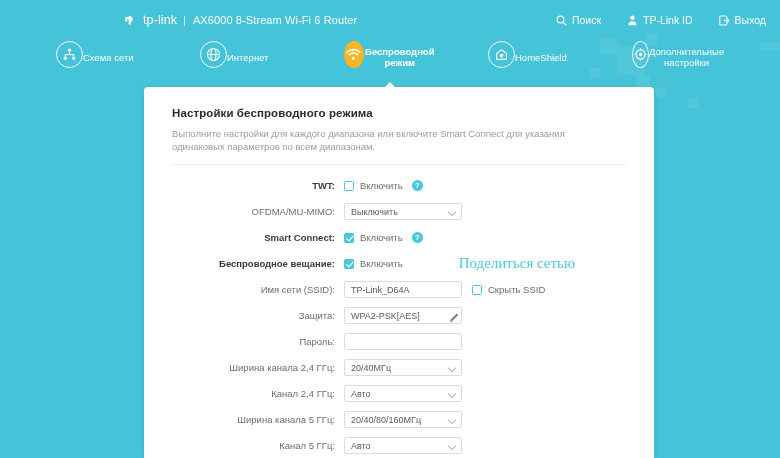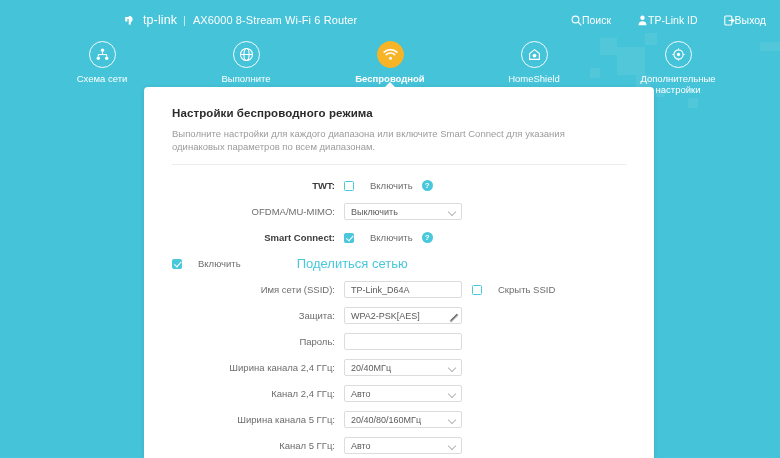--- a/index.html
+++ b/index.html
@@ -20,30 +20,30 @@
     position: relative; height: 40px; width: 100%;
     display: flex; align-items: center;
   }
   .brand { display: flex; align-items: center; margin-left: 122px; }
   .brand-logo { width: 17px; height: 17px; position: relative; margin-right: 4px; }
   .brand-name { color: #fff; font-size: 12.5px; font-weight: 400; letter-spacing: .1px; }
   .brand-sep { color: rgba(255,255,255,.75); font-size: 11px; margin: 0 7px 0 6px; font-weight: 400; }
   .brand-model { color: #fff; font-size: 11px; font-weight: 400; letter-spacing: .1px; }
 
   .topright { position: absolute; right: 14px; top: 0; height: 40px; display: flex; align-items: center; gap: 26px; }
-  .tr-item { display: flex; align-items: center; color: #fff; font-size: 10.5px; cursor: pointer; }
+  .tr-item { display: flex; align-items: center; gap: 5px; color: #fff; font-size: 10.5px; cursor: pointer; }
   .tr-item svg { display: block; }
 
   
   .nav {
     position: relative; height: 48px; width: 100%;
     display: flex; justify-content: center; align-items: flex-start; gap: 52px;
     padding-top: 1px;
   }
-  .nav-item { width: 92px; display: flex; flex-direction: column; align-items: center; cursor: pointer; }
+  .nav-item { width: 92px; display: flex; flex-direction: row; align-items: center; cursor: pointer; }
   .nav-icon {
     width: 27px; height: 27px; border-radius: 50%;
     border: 1.3px solid rgba(255,255,255,.92);
     display: flex; align-items: center; justify-content: center;
     background: transparent;
   }
   .nav-item.active .nav-icon { background: #f8b427; border-color: #f8b427; }
   .nav-label {
     margin-top: 5px; color: #fff; font-size: 9.5px; line-height: 11px;
     text-align: center; font-weight: 400; max-width: 92px;
@@ -87,21 +87,21 @@
   .cb {
     width: 10px; height: 10px; border: 1px solid #49c7db; border-radius: 1.5px;
     background: #fff; display: inline-block; position: relative; cursor: pointer; flex: 0 0 10px;
   }
   .cb.checked { background: #49c7db; }
   .cb.checked::after {
     content: ""; position: absolute; left: 2.6px; top: .6px;
     width: 3px; height: 5.5px; border: solid #fff; border-width: 0 1.4px 1.4px 0;
     transform: rotate(42deg);
   }
-  .cb-text { font-size: 9.5px; color: #6d6d6d; margin-left: 16px; }
+  .cb-text { font-size: 9.5px; color: #6d6d6d; margin-left: 6px; }
 
   .help {
     width: 11px; height: 11px; border-radius: 50%; background: #49c7db;
     color: #fff; font-size: 8px; font-weight: 700; line-height: 11px;
     text-align: center; margin-left: 9px; cursor: pointer; flex: 0 0 11px;
   }
 
   .input, .select {
     width: 118px; height: 17px; border: 1px solid #dcdcdc; border-radius: 2px;
     background: #fff; font-size: 9px; color: #5a5a5a;
@@ -112,21 +112,21 @@
   .select::after {
     content: ""; position: absolute; right: 6px; top: 5px;
     width: 5px; height: 5px; border: solid #b6b6b6; border-width: 0 1px 1px 0;
     transform: rotate(45deg);
   }
   .caret-txt::after {
     content: ""; display: inline-block; width: 1px; height: 9px;
     background: #555; margin-left: 1px; vertical-align: -1px;
   }
 
-  .link { font-size: 13px; color: #49c7db; cursor: pointer; }
+  .link { font-size: 15px; color: #49c7db; cursor: pointer; font-family: Liberation Serif, serif; }
   .right-slot { margin-left: 10px; display: flex; align-items: center; }
 </style>
 </head>
 <body>
 
 <div class="deco" style="left:600px;top:38px;width:17px;height:17px;"></div>
 <div class="deco" style="left:617px;top:47px;width:28px;height:28px;"></div>
 <div class="deco" style="left:645px;top:33px;width:12px;height:12px;"></div>
 <div class="deco" style="left:636px;top:75px;width:14px;height:14px;"></div>
 <div class="deco" style="left:590px;top:68px;width:10px;height:10px;"></div>
@@ -195,21 +195,21 @@
   </div>
 
   <div class="nav-item">
     <div class="nav-icon">
       <svg width="15" height="15" viewBox="0 0 15 15">
         <circle cx="7.5" cy="7.5" r="6" fill="none" stroke="#fff" stroke-width="1.1"></circle>
         <ellipse cx="7.5" cy="7.5" rx="2.6" ry="6" fill="none" stroke="#fff" stroke-width="1.1"></ellipse>
         <line x1="1.5" y1="7.5" x2="13.5" y2="7.5" stroke="#fff" stroke-width="1.1"></line>
       </svg>
     </div>
-    <div class="nav-label">Выполните</div>
+    <div class="nav-label">Интернет</div>
   </div>
 
   <div class="nav-item active">
     <div class="nav-icon">
       <svg width="17" height="17" viewBox="0 0 17 17">
         <path d="M2.2 6.1 a9 9 0 0 1 12.6 0" fill="none" stroke="#fff" stroke-width="1.7" stroke-linecap="round"></path>
         <path d="M4.4 8.7 a5.8 5.8 0 0 1 8.2 0" fill="none" stroke="#fff" stroke-width="1.7" stroke-linecap="round"></path>
         <circle cx="8.5" cy="12.2" r="1.5" fill="#fff"></circle>
       </svg>
     </div>
@@ -272,20 +272,21 @@
       <div class="row">
         <div class="row-label bold">Smart Connect:</div>
         <div class="row-field">
           <span class="cb checked"></span>
           <span class="cb-text">Включить</span>
           <span class="help">?</span>
         </div>
       </div>
 
       <div class="row" style="margin-top:9px;">
+        <div class="row-label bold">Беспроводное вещание:</div>
         <div class="row-field">
           <span class="cb checked"></span>
           <span class="cb-text">Включить</span>
         </div>
         <div class="right-slot" style="margin-left:56px;">
           <span class="link">Поделиться сетью</span>
         </div>
       </div>
 
       <div class="row">

